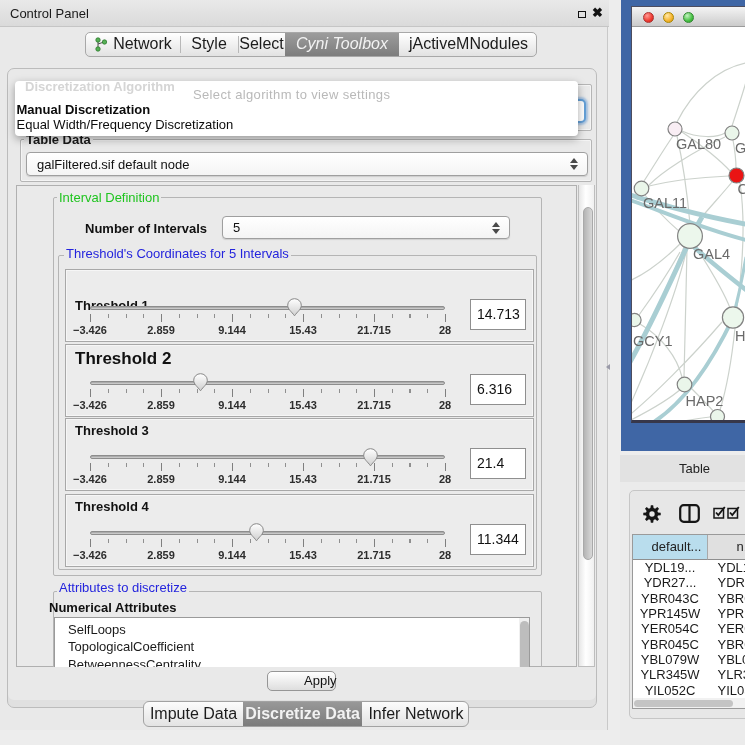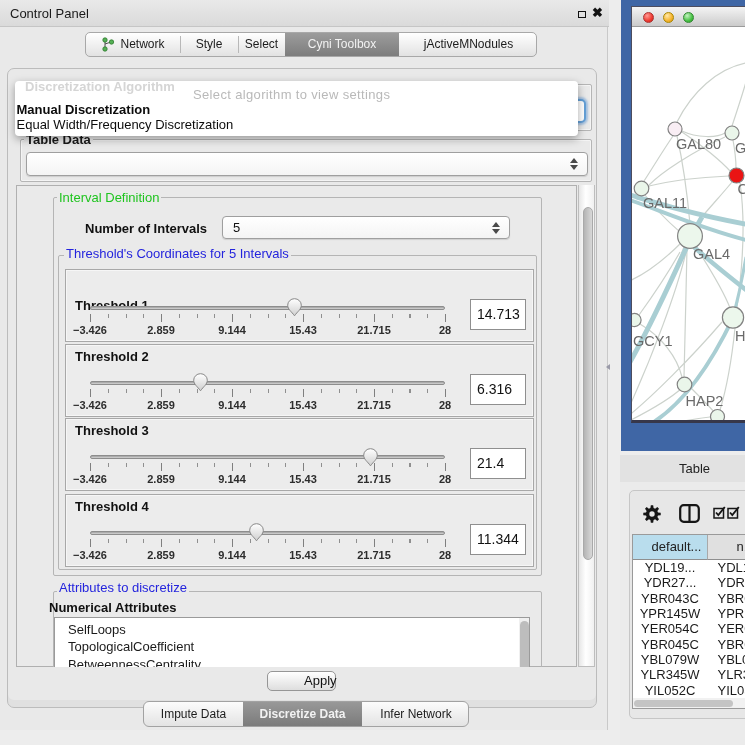--- a/index.html
+++ b/index.html
@@ -16,21 +16,21 @@
     display:flex; align-items:center; }
   .arrows { position:absolute; right:8px; top:50%; transform:translateY(-50%); width:9px; }
   .arrows .up { width:0;height:0;border-left:4px solid transparent;border-right:4px solid transparent;
     border-bottom:5px solid #4a4a4a; margin-bottom:2px;}
   .arrows .dn { width:0;height:0;border-left:4px solid transparent;border-right:4px solid transparent;
     border-top:5px solid #4a4a4a;}
   .tbox { position:absolute; background:#fff; border:1px solid #8f8f8f;
     font-size:14px; color:#111; padding-left:6px; }
   .ticklabel { position:absolute; width:60px; margin-left:-30px; text-align:center;
     font-size:11px; font-weight:bold; color:#2d2d2d; }
-  .tabtxt { font-size:12px; color:#1c1c1c; display:flex; align-items:center; justify-content:center; height:100%; }
+  .tabtxt { font-size:16px; color:#1c1c1c; display:flex; align-items:center; justify-content:center; height:100%; }
 </style>
 </head>
 <body>
 
 <div class="abs" id="win" style="left:0;top:0;width:608px;height:730px;background:#e9e9e9;border-right:1px solid #c9c9c9;"></div>
 
 <div class="abs" style="left:0;top:0;width:609px;height:27px;background:linear-gradient(#e9e9e9,#dadada);border-bottom:1px solid #c5c5c5;"></div>
 <div class="abs" style="left:10px;top:0;height:27px;line-height:27px;font-size:13px;color:#1a1a1a;">Control Panel</div>
 <div class="abs" style="left:578px;top:11px;width:8px;height:7px;border:1.5px solid #111;"></div>
 <div class="abs" style="left:592px;top:5px;font-size:13px;font-weight:bold;color:#111;">✖</div>
@@ -45,36 +45,37 @@
         </svg>Network</div>
     </div>
   <div class="abs" style="left:94px;top:3px;bottom:3px;width:1px;background:#b8b8b8;"></div>
   <div class="abs" style="left:94px;top:0;width:58px;height:100%;">
       <div class="tabtxt">Style</div>
     </div>
   <div class="abs" style="left:152px;top:3px;bottom:3px;width:1px;background:#b8b8b8;"></div>
   <div class="abs" style="left:152px;top:0;width:47px;height:100%;">
       <div class="tabtxt">Select</div>
     </div>
-  <div class="abs" style="left:199px;top:0;width:114px;height:100%;background:linear-gradient(#9c9c9c,#7d7d7d);">
+  <div class="abs" style="left:199px;top:0;width:114px;height:100%;background:linear-gradient(#9c9c9c,#7d7d7d);font-style:italic;">
       <div class="tabtxt" style="color:#f2f2f2;">Cyni Toolbox</div>
     </div>
   <div class="abs" style="left:313px;top:0;width:139px;height:100%;">
       <div class="tabtxt">jActiveMNodules</div>
     </div>
 </div>
 
 <div class="abs" style="left:7px;top:68px;width:590px;height:640px;border:1px solid #bcbcbc;border-radius:7px;background:#e9e9e9;box-shadow:inset 0 -7px 0 #e0e0e0;"></div>
 
 <div class="grp" style="left:20px;top:84px;width:572px;height:47px;"></div>
 <div class="abs" style="left:30px;top:99px;width:556px;height:24px;border-radius:5px;background:#fff;border:2px solid #639fd6;box-shadow:0 0 2px 2px rgba(110,160,215,0.55);"></div>
 
 <div class="grp" style="left:20px;top:139px;width:572px;height:43px;"></div>
 <div class="grplabel" style="left:24px;top:133px;font-weight:bold;color:#1a1a1a;">Table Data</div>
 <div class="combo" style="left:26px;top:152px;width:562px;height:24px;">
+  <div class="txt">galFiltered.sif default node</div>
   <div class="arrows">
       <div class="up"></div>
       <div class="dn"></div>
     </div>
 </div>
 
 <div class="abs" id="scrollpane" style="left:16px;top:185px;width:561px;height:482px;border:1px solid #b0b0b0;background:#eaeaea;overflow:hidden;"></div>
 
 <div class="abs" style="left:578px;top:185px;width:17px;height:482px;background:linear-gradient(90deg,#e6e6e6,#ffffff 45%,#f0f0f0);border:1px solid #bdbdbd;border-top:none;"></div>
 <div class="abs" style="left:582.5px;top:207px;width:10px;height:353px;border-radius:5px;background:linear-gradient(90deg,#b4b4b4,#d8d8d8);border:1px solid #a9a9a9;"></div>
@@ -109,21 +110,21 @@
     <defs>
       <linearGradient id="thg268" x1="0" y1="0" x2="0" y2="1">
         <stop offset="0" stop-color="#ffffff"></stop>
         <stop offset="1" stop-color="#cfcfcf"></stop>
       </linearGradient>
     </defs>
     <path d="M7.5,17.8 C4.4,13.4 0.7,11.4 0.7,7.2 A6.8,6.5 0 1 1 14.3,7.2 C14.3,11.4 10.6,13.4 7.5,17.8 Z" fill="url(#thg268)" stroke="#888888" stroke-width="1"></path>
   </svg>
 <div class="tbox" style="left:470px;top:298.5px;width:56px;height:31px;line-height:29px;">14.713</div>
 <div class="abs" style="left:65px;top:343.5px;width:469px;height:73px;border:1px solid #a8a8a8;background:#ececec;box-shadow:inset 0 0 0 1px #f6f6f6;"></div>
-<div class="abs" style="left:75px;top:348.5px;font-size:13px;font-weight:bold;color:#111;">Threshold 2</div>
+<div class="abs" style="left:75px;top:348.5px;font-size:17px;font-weight:bold;color:#111;">Threshold 2</div>
 <div class="abs" style="left:90px;top:380.5px;width:355px;height:4px;border-radius:2px;background:linear-gradient(#9e9e9e,#d6d6d6);border:1px solid #8d8d8d;"></div>
 <div class="abs" style="left:90px;top:388.5px;width:357px;height:4px;background:repeating-linear-gradient(90deg,#8f8f8f 0 1px,transparent 1px 17.75px);"></div>
 <div class="abs" style="left:90px;top:388.5px;width:357px;height:8px;background:repeating-linear-gradient(90deg,#7f7f7f 0 1px,transparent 1px 71px);"></div>
 <div class="ticklabel" style="left:90px;top:398.5px;">−3.426</div>
 <div class="ticklabel" style="left:161px;top:398.5px;">2.859</div>
 <div class="ticklabel" style="left:232px;top:398.5px;">9.144</div>
 <div class="ticklabel" style="left:303px;top:398.5px;">15.43</div>
 <div class="ticklabel" style="left:374px;top:398.5px;">21.715</div>
 <div class="ticklabel" style="left:445px;top:398.5px;">28</div>
 <svg class="abs" style="left:192.6px;top:373.0px;z-index:5;" width="15" height="19" viewBox="0 0 15 19">

